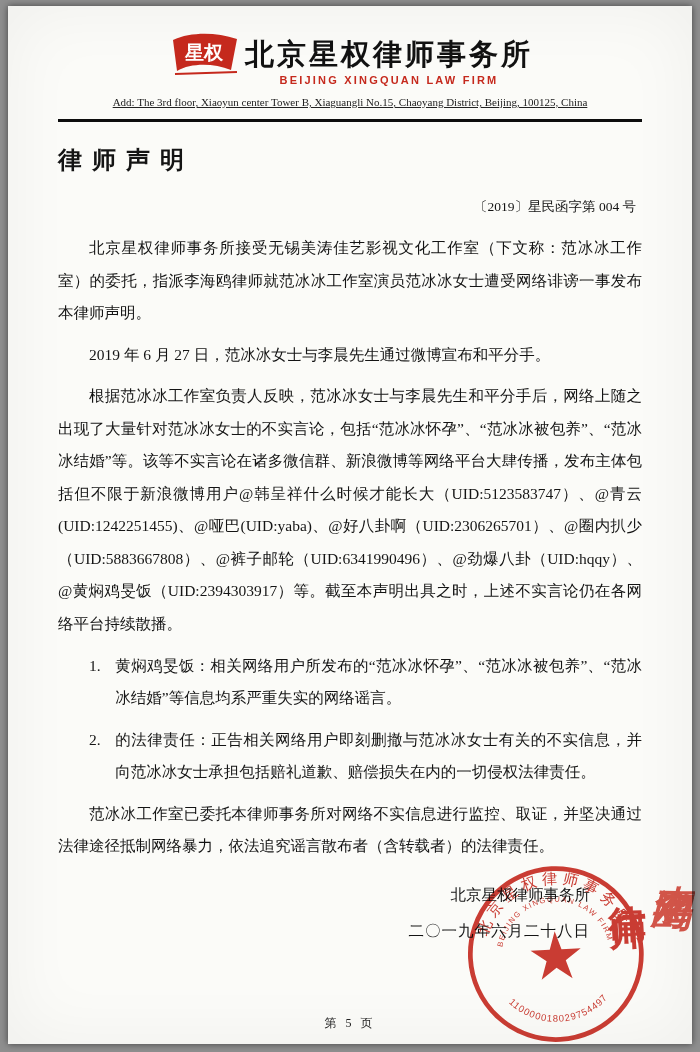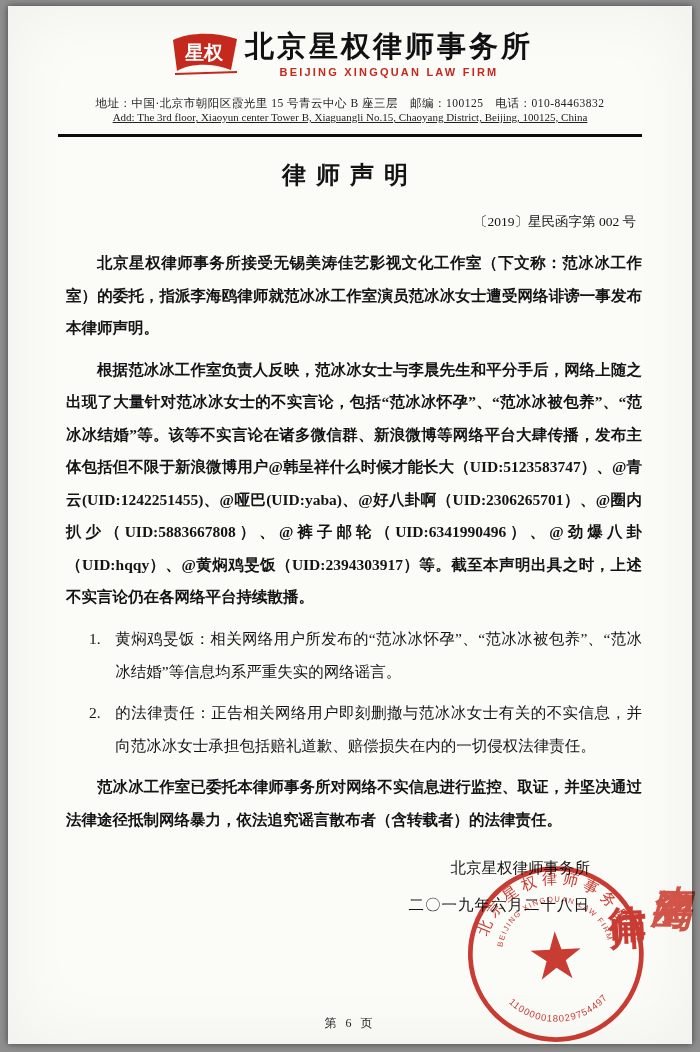--- a/index.html
+++ b/index.html
@@ -10,43 +10,43 @@
     position:relative;overflow:hidden;
   }
   .page{
     position:absolute;left:8px;top:6px;width:684px;height:1038px;
     background:#fbfbf8;
     box-shadow:0 0 7px rgba(0,0,0,.55), inset 0 0 70px rgba(0,0,0,.05);
   }
   .inner{padding:16px 50px 0 50px;color:#141414;}
 
   
-  .header-row{display:flex;justify-content:center;align-items:flex-start;gap:0;margin-top:8px;}
+  .header-row{display:flex;justify-content:center;align-items:flex-end;gap:0;margin-top:8px;}
   .logo{flex:0 0 auto;}
   .firm-names{text-align:center;}
   .firm-cn{
     font-family:"Liberation Sans","DejaVu Sans",sans-serif;
     font-size:29px;font-weight:900;letter-spacing:3px;color:#111;line-height:1.15;
   }
   .firm-en{
     font-family:"Liberation Sans","DejaVu Sans",sans-serif;
     font-size:11px;font-weight:700;letter-spacing:2.2px;color:#c5291d;margin-top:3px;
   }
   .addr{7text-align:center;margin-top:10px;text-align:center;}
   .addr-cn{font-size:11.5px;color:#222;letter-spacing:.5px;}
   .addr-en{font-size:11px;color:#222;text-decoration:underline;}
   .rule{height:3px;background:#0d0d0d;margin-top:11px;}
 
   
-  .doc-title{text-align:center;font-size:24px;font-weight:bold;letter-spacing:10px;margin-top:22px;}
+  .doc-title{text-align:left;font-size:24px;font-weight:bold;letter-spacing:10px;margin-top:22px;}
   .ref-no{text-align:right;font-size:13.5px;margin-top:22px;padding-right:6px;}
 
   
   .body-text{margin-top:16px;font-size:15.5px;line-height:2.1;text-align:justify;}
-  .body-text p{margin:0 0 9px 8px;text-indent:2em;font-weight:bold;}
+  .body-text p{margin:0 0 9px 0;text-indent:2em;}
   .list-item{display:flex;margin:0 0 9px 2em;}
   .list-num{flex:0 0 1.7em;}
   .list-text{flex:1;text-align:justify;}
 
   
   .sig-block{margin-top:14px;font-size:15.5px;line-height:2.35;text-align:right;padding-right:52px;}
   .sig-lawyer{padding-right:40px;}
   .sig-date{letter-spacing:1px;}
 
   
@@ -86,31 +86,31 @@
           <path d="M8 44 L70 42" stroke="#c5291d" stroke-width="2"></path>
         </svg>
       </div>
       <div class="firm-names">
         <div class="firm-cn">北京星权律师事务所</div>
         <div class="firm-en">BEIJING XINGQUAN LAW FIRM</div>
       </div>
     </div>
 
     <div class="addr">
-      <div class="addr-cn">地址：中国·北京市朝阳区霞光里 15 号青云中心 B 座三层　邮编：100125　电话：010-84463832</div>
       <div class="addr-en">Add: The 3rd floor, Xiaoyun center Tower B, Xiaguangli No.15, Chaoyang District, Beijing, 100125, China</div>
     </div>
 
     <div class="rule"></div>
 
     <div class="doc-title">律师声明</div>
-    <div class="ref-no">〔2019〕星民函字第 002 号</div>
+    <div class="ref-no">〔2019〕星民函字第 004 号</div>
 
     <div class="body-text">
       <p>北京星权律师事务所接受无锡美涛佳艺影视文化工作室（下文称：范冰冰工作室）的委托，指派李海鸥律师就范冰冰工作室演员范冰冰女士遭受网络诽谤一事发布本律师声明。</p>
+      <p>2019 年 6 月 27 日，范冰冰女士与李晨先生通过微博宣布和平分手。</p>
       <p>根据范冰冰工作室负责人反映，范冰冰女士与李晨先生和平分手后，网络上随之出现了大量针对范冰冰女士的不实言论，包括“范冰冰怀孕”、“范冰冰被包养”、“范冰冰结婚”等。该等不实言论在诸多微信群、新浪微博等网络平台大肆传播，发布主体包括但不限于新浪微博用户@韩呈祥什么时候才能长大（UID:5123583747）、@青云(UID:1242251455)、@哑巴(UID:yaba)、@好八卦啊（UID:2306265701）、@圈内扒少（UID:5883667808）、@裤子邮轮（UID:6341990496）、@劲爆八卦（UID:hqqy）、@黄焖鸡旻饭（UID:2394303917）等。截至本声明出具之时，上述不实言论仍在各网络平台持续散播。</p>
 
       <div class="list-item">
         <span class="list-num">1.</span>
         <span class="list-text">黄焖鸡旻饭：相关网络用户所发布的“范冰冰怀孕”、“范冰冰被包养”、“范冰冰结婚”等信息均系严重失实的网络谣言。</span>
       </div>
       <div class="list-item">
         <span class="list-num">2.</span>
         <span class="list-text">的法律责任：正告相关网络用户即刻删撤与范冰冰女士有关的不实信息，并向范冰冰女士承担包括赔礼道歉、赔偿损失在内的一切侵权法律责任。</span>
       </div>
@@ -138,14 +138,14 @@
       </text>
       <text font-size="10" fill="#c8281e" letter-spacing="1" font-family="Liberation Sans, sans-serif">
         <textPath href="#arcNum" startOffset="50%" text-anchor="middle">110000018029754497</textPath>
       </text>
       <path fill="#c8281e" d="M100,76 L106.2,95.2 L126.4,95.2 L110.1,107.1 L116.3,126.3 L100,114.4 L83.7,126.3 L89.9,107.1 L73.6,95.2 L93.8,95.2 Z"></path>
     </svg>
     <div class="seal-title">律师</div>
     <div class="seal-autograph">李海鸥</div>
   </div>
 
-  <div class="footer">第 6 页</div>
+  <div class="footer">第 5 页</div>
 </div>
 
 </body></html>

